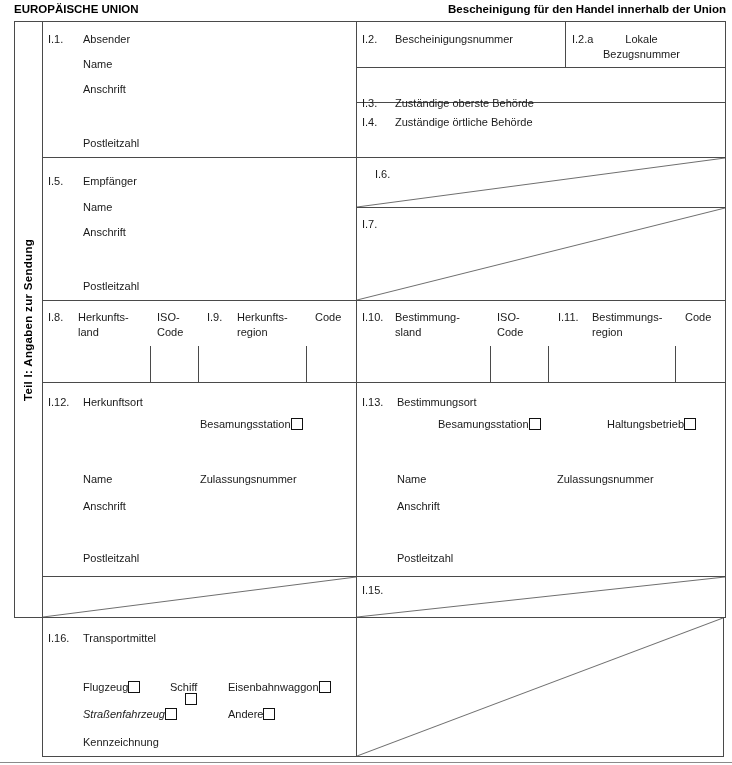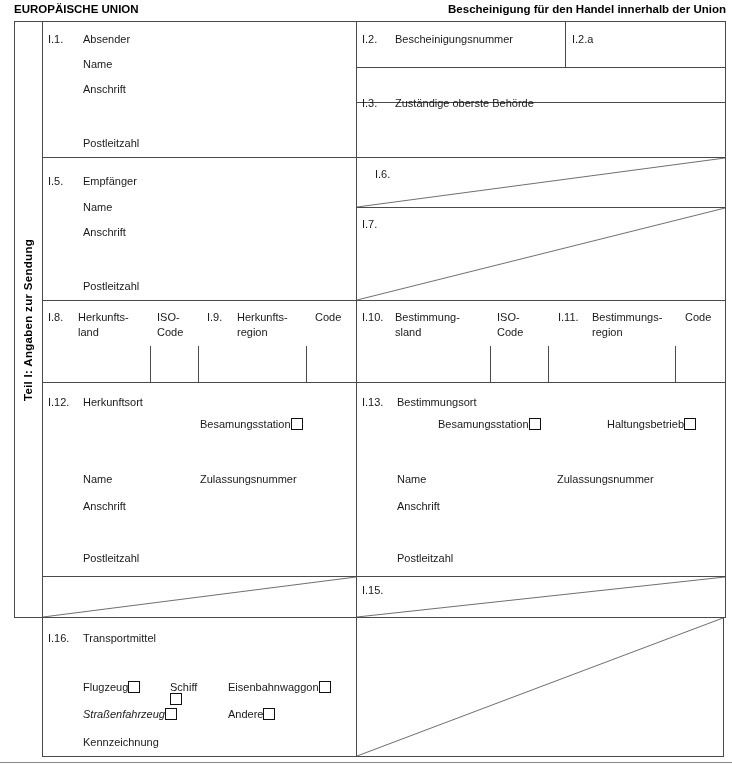--- a/index.html
+++ b/index.html
@@ -18,21 +18,21 @@
   .lbl { position:absolute; white-space:pre-line; line-height:15px; }
   .num { }
   .side {
     position:absolute; left:14px; top:21px; width:29px; height:597px;
     display:flex; align-items:center; justify-content:center;
   }
   .side span {
     transform:rotate(-90deg); white-space:nowrap; font-weight:bold;
     font-size:11.5px; color:#000; letter-spacing:0.3px;
   }
-  .cbrow { position:absolute; display:flex; align-items:flex-start; gap:0; }
+  .cbrow { position:absolute; display:flex; align-items:flex-end; gap:0; }
   .cb {
     width:10px; height:10px; border:1.5px solid #111; background:#fff;
     flex:none; display:inline-block;
   }
   .diag { position:absolute; }
   .diag svg { display:block; width:100%; height:100%; }
 </style>
 </head>
 <body>
 
@@ -106,27 +106,33 @@
     <div class="lbl" style="left:40px;top:61px;">Anschrift</div>
     <div class="lbl" style="left:40px;top:115px;">Postleitzahl</div>
   </div>
 
   <div class="box" style="left:357px;top:21px;width:208px;height:46px;">
     <div class="lbl num" style="left:5px;top:11px;">I.2.</div>
     <div class="lbl" style="left:38px;top:11px;">Bescheinigungsnummer</div>
   </div>
   <div class="box" style="left:566px;top:21px;width:159px;height:46px;text-align:center;">
     <div class="lbl num" style="left:6px;top:11px;">I.2.a</div>
+    <div class="lbl" style="left:37px;top:11px;">Lokale
+Bezugsnummer</div>
   </div>
 
   <div class="box" style="left:357px;top:85px;width:368px;height:35px;">
     <div class="lbl num" style="left:5px;top:11px;">I.3.</div>
     <div class="lbl" style="left:38px;top:11px;">Zuständige oberste Behörde</div>
   </div>
 
+  <div class="box" style="left:357px;top:102px;width:368px;height:55px;">
+    <div class="lbl num" style="left:5px;top:13px;">I.4.</div>
+    <div class="lbl" style="left:38px;top:13px;">Zuständige örtliche Behörde</div>
+  </div>
 
   <div class="box" style="left:43px;top:157px;width:313px;height:143px;">
     <div class="lbl num" style="left:5px;top:17px;">I.5.</div>
     <div class="lbl" style="left:40px;top:17px;">Empfänger</div>
     <div class="lbl" style="left:40px;top:43px;">Name</div>
     <div class="lbl" style="left:40px;top:68px;">Anschrift</div>
     <div class="lbl" style="left:40px;top:122px;">Postleitzahl</div>
   </div>
 
   <div class="box" style="left:357px;top:157px;width:368px;height:50px;">

